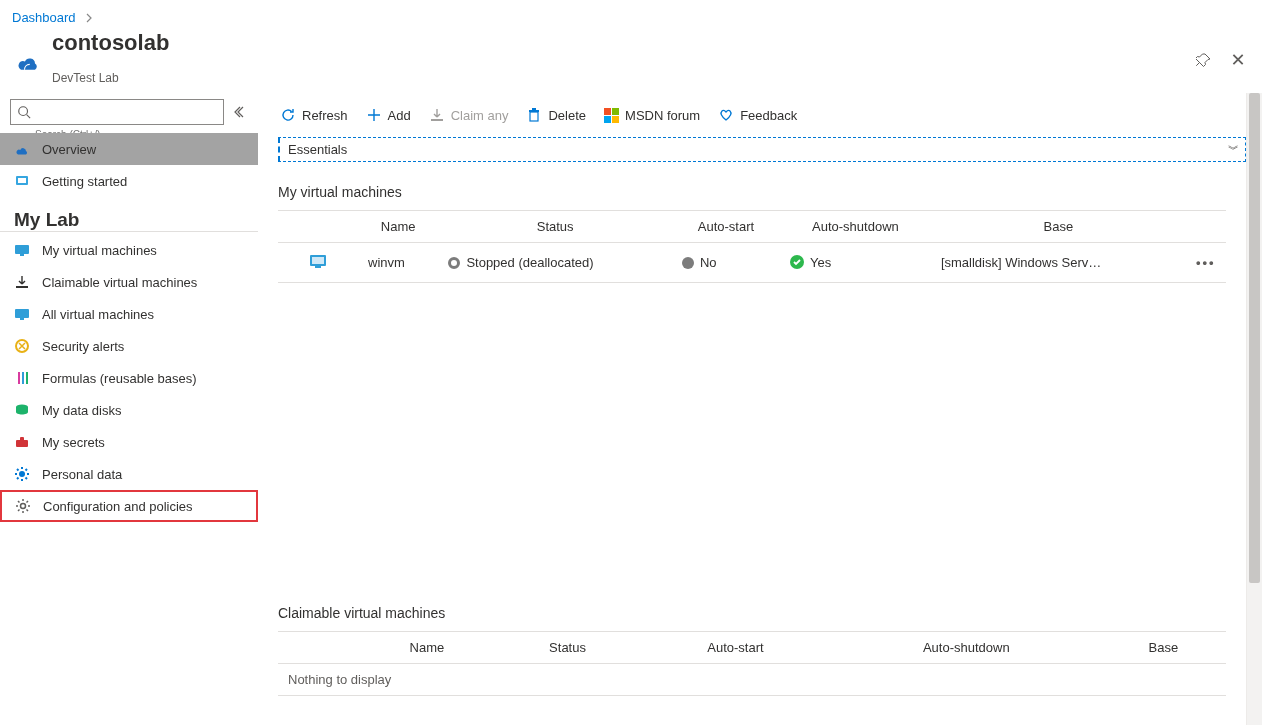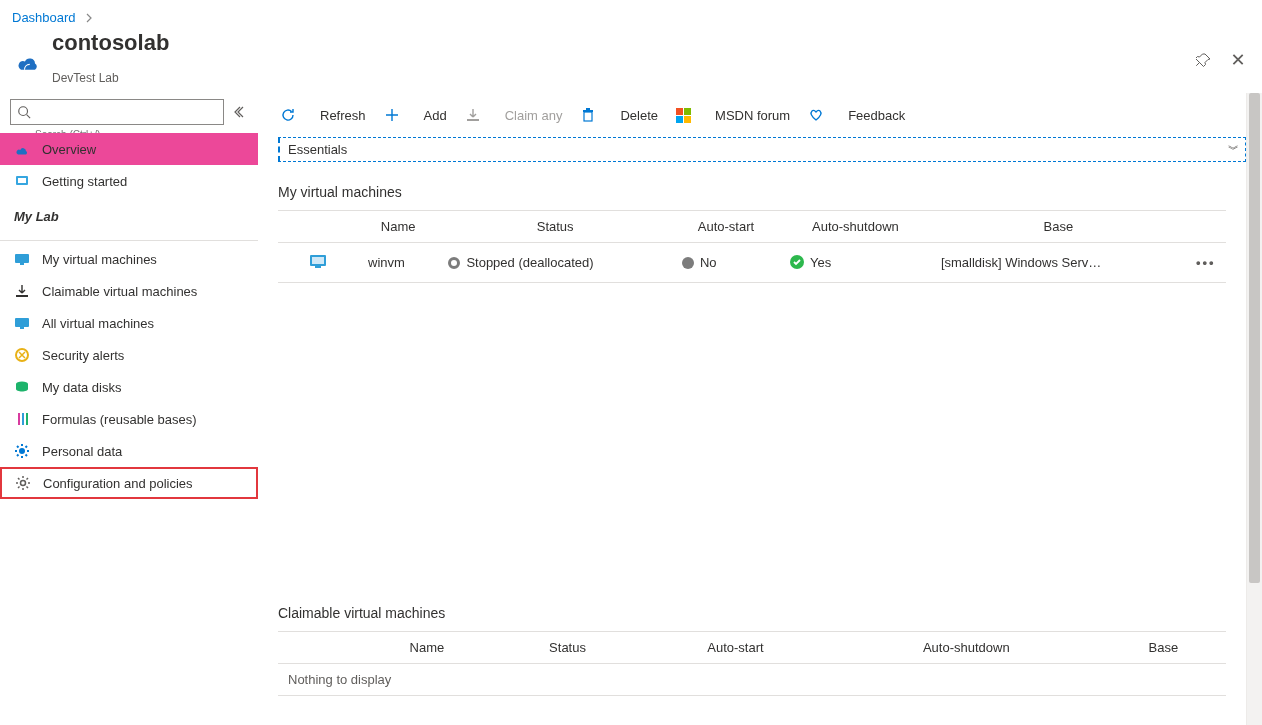--- a/index.html
+++ b/index.html
@@ -40,35 +40,35 @@
     height:26px; padding:0 6px; background:#fff;
   }
   .search-box svg { flex-shrink:0; margin-right:4px; color:#605e5c;}
   .search-box input { border:none; outline:none; font-size:10px; color:#605e5c; background:transparent; width:100%;margin-top:44px; }
   .collapse-toggle { color:#605e5c; cursor:pointer; }
   .side-nav { padding-top:2px; }
   .side-item {
     display:flex; align-items:center; height:32px; padding:0 14px; gap:12px;
     cursor:pointer; color:#323130;
   }
-  .side-item.active { background:#ec4899; }
+  .side-item.active { background:#a3a3a3; }
   .side-item .side-icon { width:16px; height:16px; display:inline-flex; align-items:center; justify-content:center;}
   .side-header {
-    font-size:13px; font-weight:600; padding:12px 14px 16px 14px;
-    border-bottom:1px solid #e1dfdd; margin-bottom:2px;font-style:italic;
+    font-size:19px; font-weight:600; padding:12px 14px 0 14px;
+    border-bottom:1px solid #e1dfdd; margin-bottom:2px;
   }
   .side-item.highlight {
     outline: 2px solid #e2373d;
     outline-offset: -2px;
     border:1px solid #e2373d;
   }
   .content { flex:1; display:flex; overflow:hidden;}
   .content-inner { flex:1; padding: 4px 0 0 20px; overflow-y:auto; }
   .toolbar { display:flex; align-items:center; gap:18px; height:36px; padding-left:2px; }
-  .tool-btn { display:flex; align-items:center; gap:24px; color:#323130; cursor:pointer; font-size:13px;}
+  .tool-btn { display:flex; align-items:center; gap:6px; color:#323130; cursor:pointer; font-size:13px;}
   .tool-btn.disabled { color:#a19f9d; cursor:default; }
   .essentials {
     margin-top:4px;
     border:1px dashed #0078d4;
     border-left-width:2px;
     padding:4px 8px;
     display:flex; align-items:center; justify-content:space-between;
     font-size:13px;
     text-align:center;
   }
@@ -198,35 +198,44 @@
             <svg width="16" height="16" viewBox="0 0 16 16">
               <circle cx="8" cy="8" r="6" fill="none" stroke="#e8b116" stroke-width="2"></circle>
               <path d="M5 5l6 6M11 5l-6 6" stroke="#e8b116" stroke-width="1.5"></path>
             </svg>
           </span>
         <span>Security alerts</span>
       </div>
       <div class="side-item">
         <span class="side-icon">
             <svg width="16" height="16" viewBox="0 0 16 16">
-              <ellipse cx="8" cy="5" rx="6" ry="2.5" fill="#1db36b"></ellipse>
-              <path d="M2 5v5c0 1.4 2.7 2.5 6 2.5s6-1.1 6-2.5V5" fill="#1db36b"></path>
-            </svg>
-          </span>
-        <span>My data disks</span>
-      </div>
-      <div class="side-item">
-        <span class="side-icon">
-            <svg width="16" height="16" viewBox="0 0 16 16">
               <rect x="4" y="2" width="2" height="12" fill="#d83b9f"></rect>
               <rect x="8" y="2" width="2" height="12" fill="#2f9ed8"></rect>
               <rect x="12" y="2" width="2" height="12" fill="#1db36b"></rect>
             </svg>
           </span>
         <span>Formulas (reusable bases)</span>
+      </div>
+      <div class="side-item">
+        <span class="side-icon">
+            <svg width="16" height="16" viewBox="0 0 16 16">
+              <ellipse cx="8" cy="5" rx="6" ry="2.5" fill="#1db36b"></ellipse>
+              <path d="M2 5v5c0 1.4 2.7 2.5 6 2.5s6-1.1 6-2.5V5" fill="#1db36b"></path>
+            </svg>
+          </span>
+        <span>My data disks</span>
+      </div>
+      <div class="side-item">
+        <span class="side-icon">
+            <svg width="16" height="16" viewBox="0 0 16 16">
+              <rect x="2" y="6" width="12" height="7" rx="1" fill="#d13438"></rect>
+              <rect x="6" y="3" width="4" height="4" rx="1" fill="#d13438"></rect>
+            </svg>
+          </span>
+        <span>My secrets</span>
       </div>
       <div class="side-item">
         <span class="side-icon">
             <svg width="16" height="16" viewBox="0 0 16 16">
               <circle cx="8" cy="8" r="3" fill="#0078d4"></circle>
               <g stroke="#0078d4" stroke-width="2">
                 <line x1="8" y1="1" x2="8" y2="3"></line>
                 <line x1="8" y1="13" x2="8" y2="15"></line>
                 <line x1="1" y1="8" x2="3" y2="8"></line>
                 <line x1="13" y1="8" x2="15" y2="8"></line>

